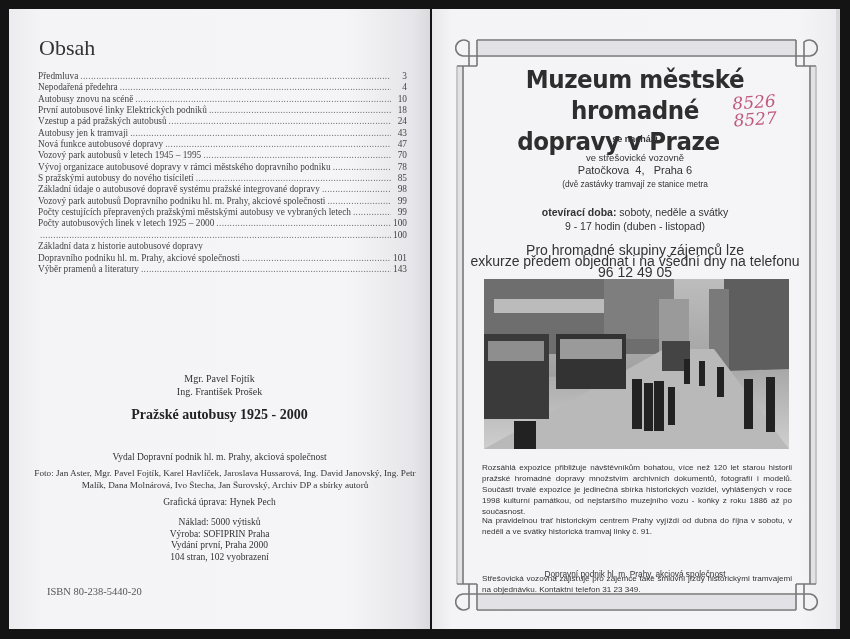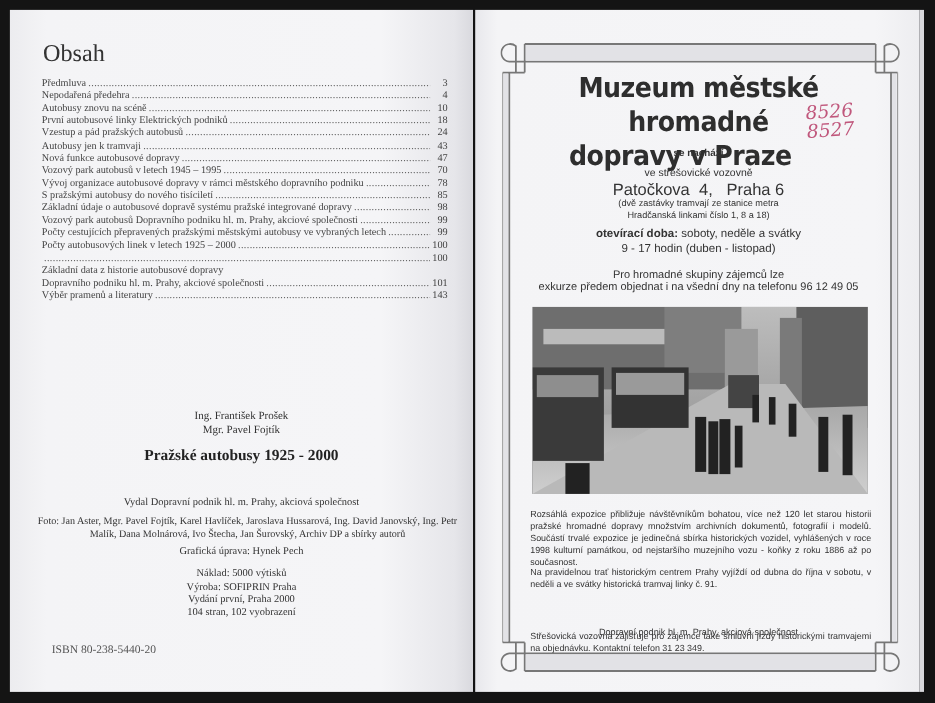--- a/index.html
+++ b/index.html
@@ -28,26 +28,26 @@
   .isbn{position:absolute;left:47px;top:586px;font-size:10.5px;color:#555;}
 
   
   .frame{position:absolute;left:455px;top:38px;width:363px;height:574px;}
   .frame svg{position:absolute;left:0;top:0;}
   .rp{position:absolute;font-family:"Liberation Sans",sans-serif;color:#333;text-align:center;}
   .museum-title{left:470px;top:64px;width:330px;font-size:25px;line-height:31px;font-weight:bold;color:#2e2e2e;letter-spacing:-0.5px;font-family:"DejaVu Sans",sans-serif;transform:scaleX(0.92);transform-origin:center;}
   .handwritten{position:absolute;left:733px;top:94px;font-family:"DejaVu Serif",serif;font-style:italic;font-size:17px;line-height:17px;color:#c0577c;transform:rotate(-4deg);}
   .located{left:470px;top:134px;width:330px;font-size:9px;font-weight:bold;}
   .address1{left:470px;top:152px;width:330px;font-size:9.5px;}
-  .address2{left:470px;top:164px;width:330px;font-size:15px;}
+  .address2{left:470px;top:164px;width:330px;font-size:11px;}
   .address3{left:470px;top:179px;width:330px;font-size:8.3px;line-height:11px;}
   .hours1{left:470px;top:206px;width:330px;font-size:10.5px;}
   .hours1 b{font-weight:bold;}
   .hours2{left:470px;top:220px;width:330px;font-size:10.5px;}
-  .groups{left:470px;top:245px;width:330px;font-size:10px;line-height:11px;}
+  .groups{left:470px;top:245px;width:330px;font-size:14px;line-height:11px;}
   .photo{position:absolute;left:484px;top:279px;width:305px;height:170px;background:#888;overflow:hidden;}
   .rp-body{position:absolute;left:482px;width:310px;font-family:"Liberation Sans",sans-serif;font-size:8.1px;line-height:11.1px;color:#333;text-align:justify;}
   .para1{top:462px;}
   .para2{top:515px;}
   .para3{top:542px;margin-top:31px;}
   .footer-company{left:470px;top:569px;width:330px;font-size:8.3px;}
 </style>
 </head>
 <body>
 
@@ -142,22 +142,22 @@
       <span class="p">101</span>
     </div>
     <div class="toc-row">
       <span class="t">Výběr pramenů a literatury</span>
       <span class="d"></span>
       <span class="p">143</span>
     </div>
   </div>
 
 <div class="center authors">
+  <div>Mgr. Pavel Fojtík</div>
   <div>Ing. František Prošek</div>
-  <div>Mgr. Pavel Fojtík</div>
 </div>
 <div class="center book-title">Pražské autobusy 1925 - 2000</div>
 <div class="center publisher">Vydal Dopravní podnik hl. m. Prahy, akciová společnost</div>
 <div class="center photo-credits">Foto: Jan Aster, Mgr. Pavel Fojtík, Karel Havlíček, Jaroslava Hussarová, Ing. David Janovský, Ing. Petr Malík, Dana Molnárová, Ivo Štecha, Jan Šurovský, Archiv DP a sbírky autorů</div>
 <div class="center graphic">Grafická úprava: Hynek Pech</div>
 <div class="center imprint">
   <div>Náklad: 5000 výtisků</div>
   <div>Výroba: SOFIPRIN Praha</div>
   <div>Vydání první, Praha 2000</div>
   <div>104 stran, 102 vyobrazení</div>
@@ -200,21 +200,20 @@
 </div>
 <div class="handwritten">
   <div>8526</div>
   <div>8527</div>
 </div>
 <div class="rp located">se nachází</div>
 <div class="rp address1">ve střešovické vozovně</div>
 <div class="rp address2" style="white-space:pre;">Patočkova  4,   Praha 6</div>
 <div class="rp address3">
   <div>(dvě zastávky tramvají ze stanice metra</div>
-  <div>Hradčanská linkami číslo 1, 8 a 18)</div>
 </div>
 <div class="rp hours1">
   <b>otevírací doba:</b><span> soboty, neděle a svátky</span>
 </div>
 <div class="rp hours2">9 - 17 hodin (duben - listopad)</div>
 <div class="rp groups">
   <div>Pro hromadné skupiny zájemců lze</div>
   <div>exkurze předem objednat i na všední dny na telefonu 96 12 49 05</div>
 </div>
 

